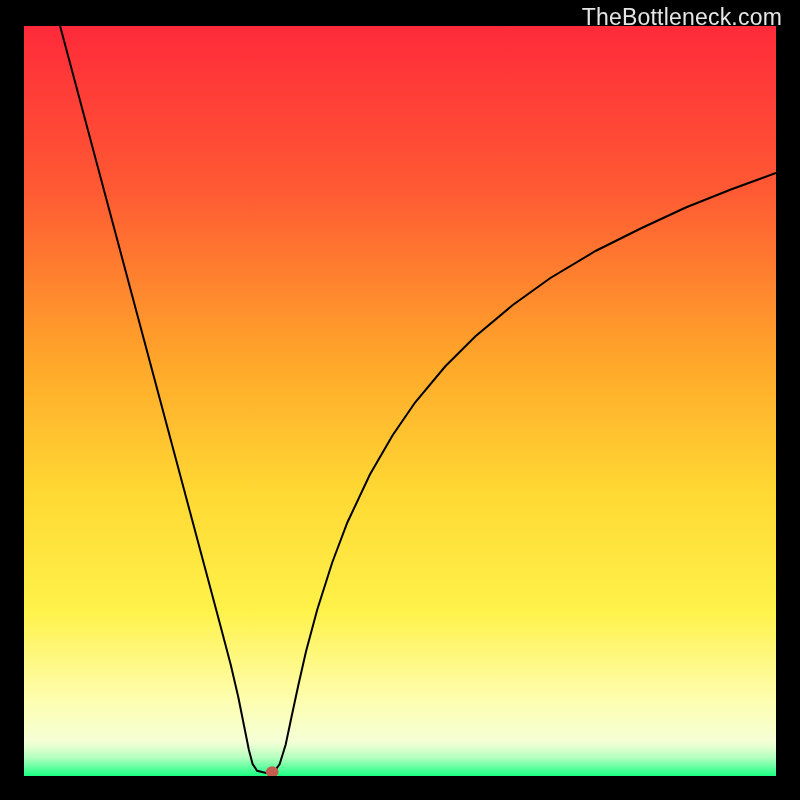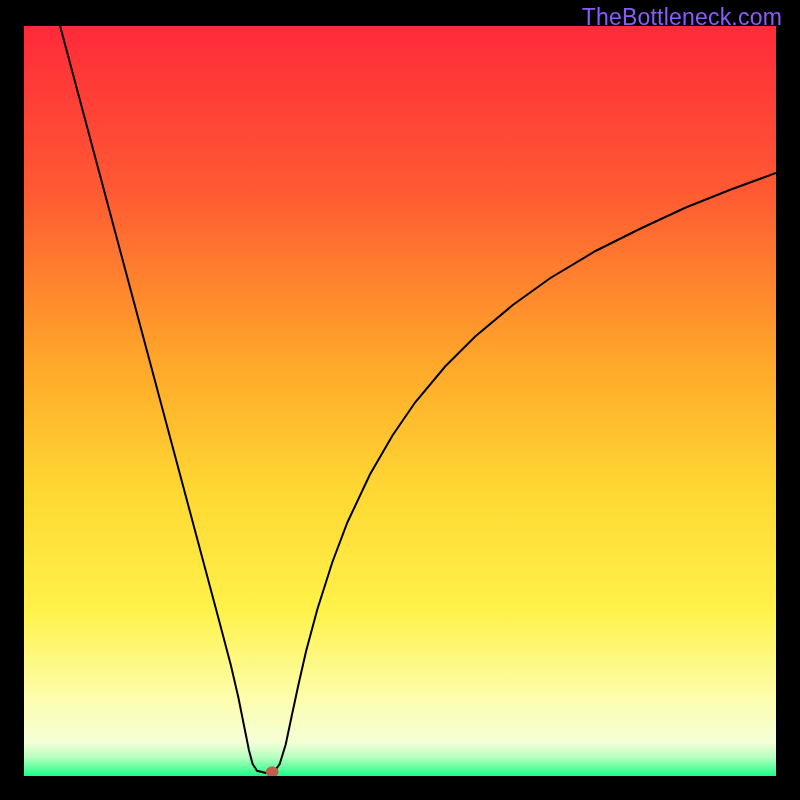--- a/index.html
+++ b/index.html
@@ -9,21 +9,21 @@
     height: 800px;
     background: #000;
     position: relative;
   }
   .watermark {
     position: absolute;
     top: 4px;
     right: 18px;
     font-family: Arial, Helvetica, sans-serif;
     font-size: 23px;
-    color: #8b5cf6;
+    color: #e5e5e5;
     letter-spacing: 0.2px;
     font-weight: 400;
   }
   .plot-area {
     position: absolute;
     left: 24px;
     top: 26px;
     width: 752px;
     height: 750px;
   }

